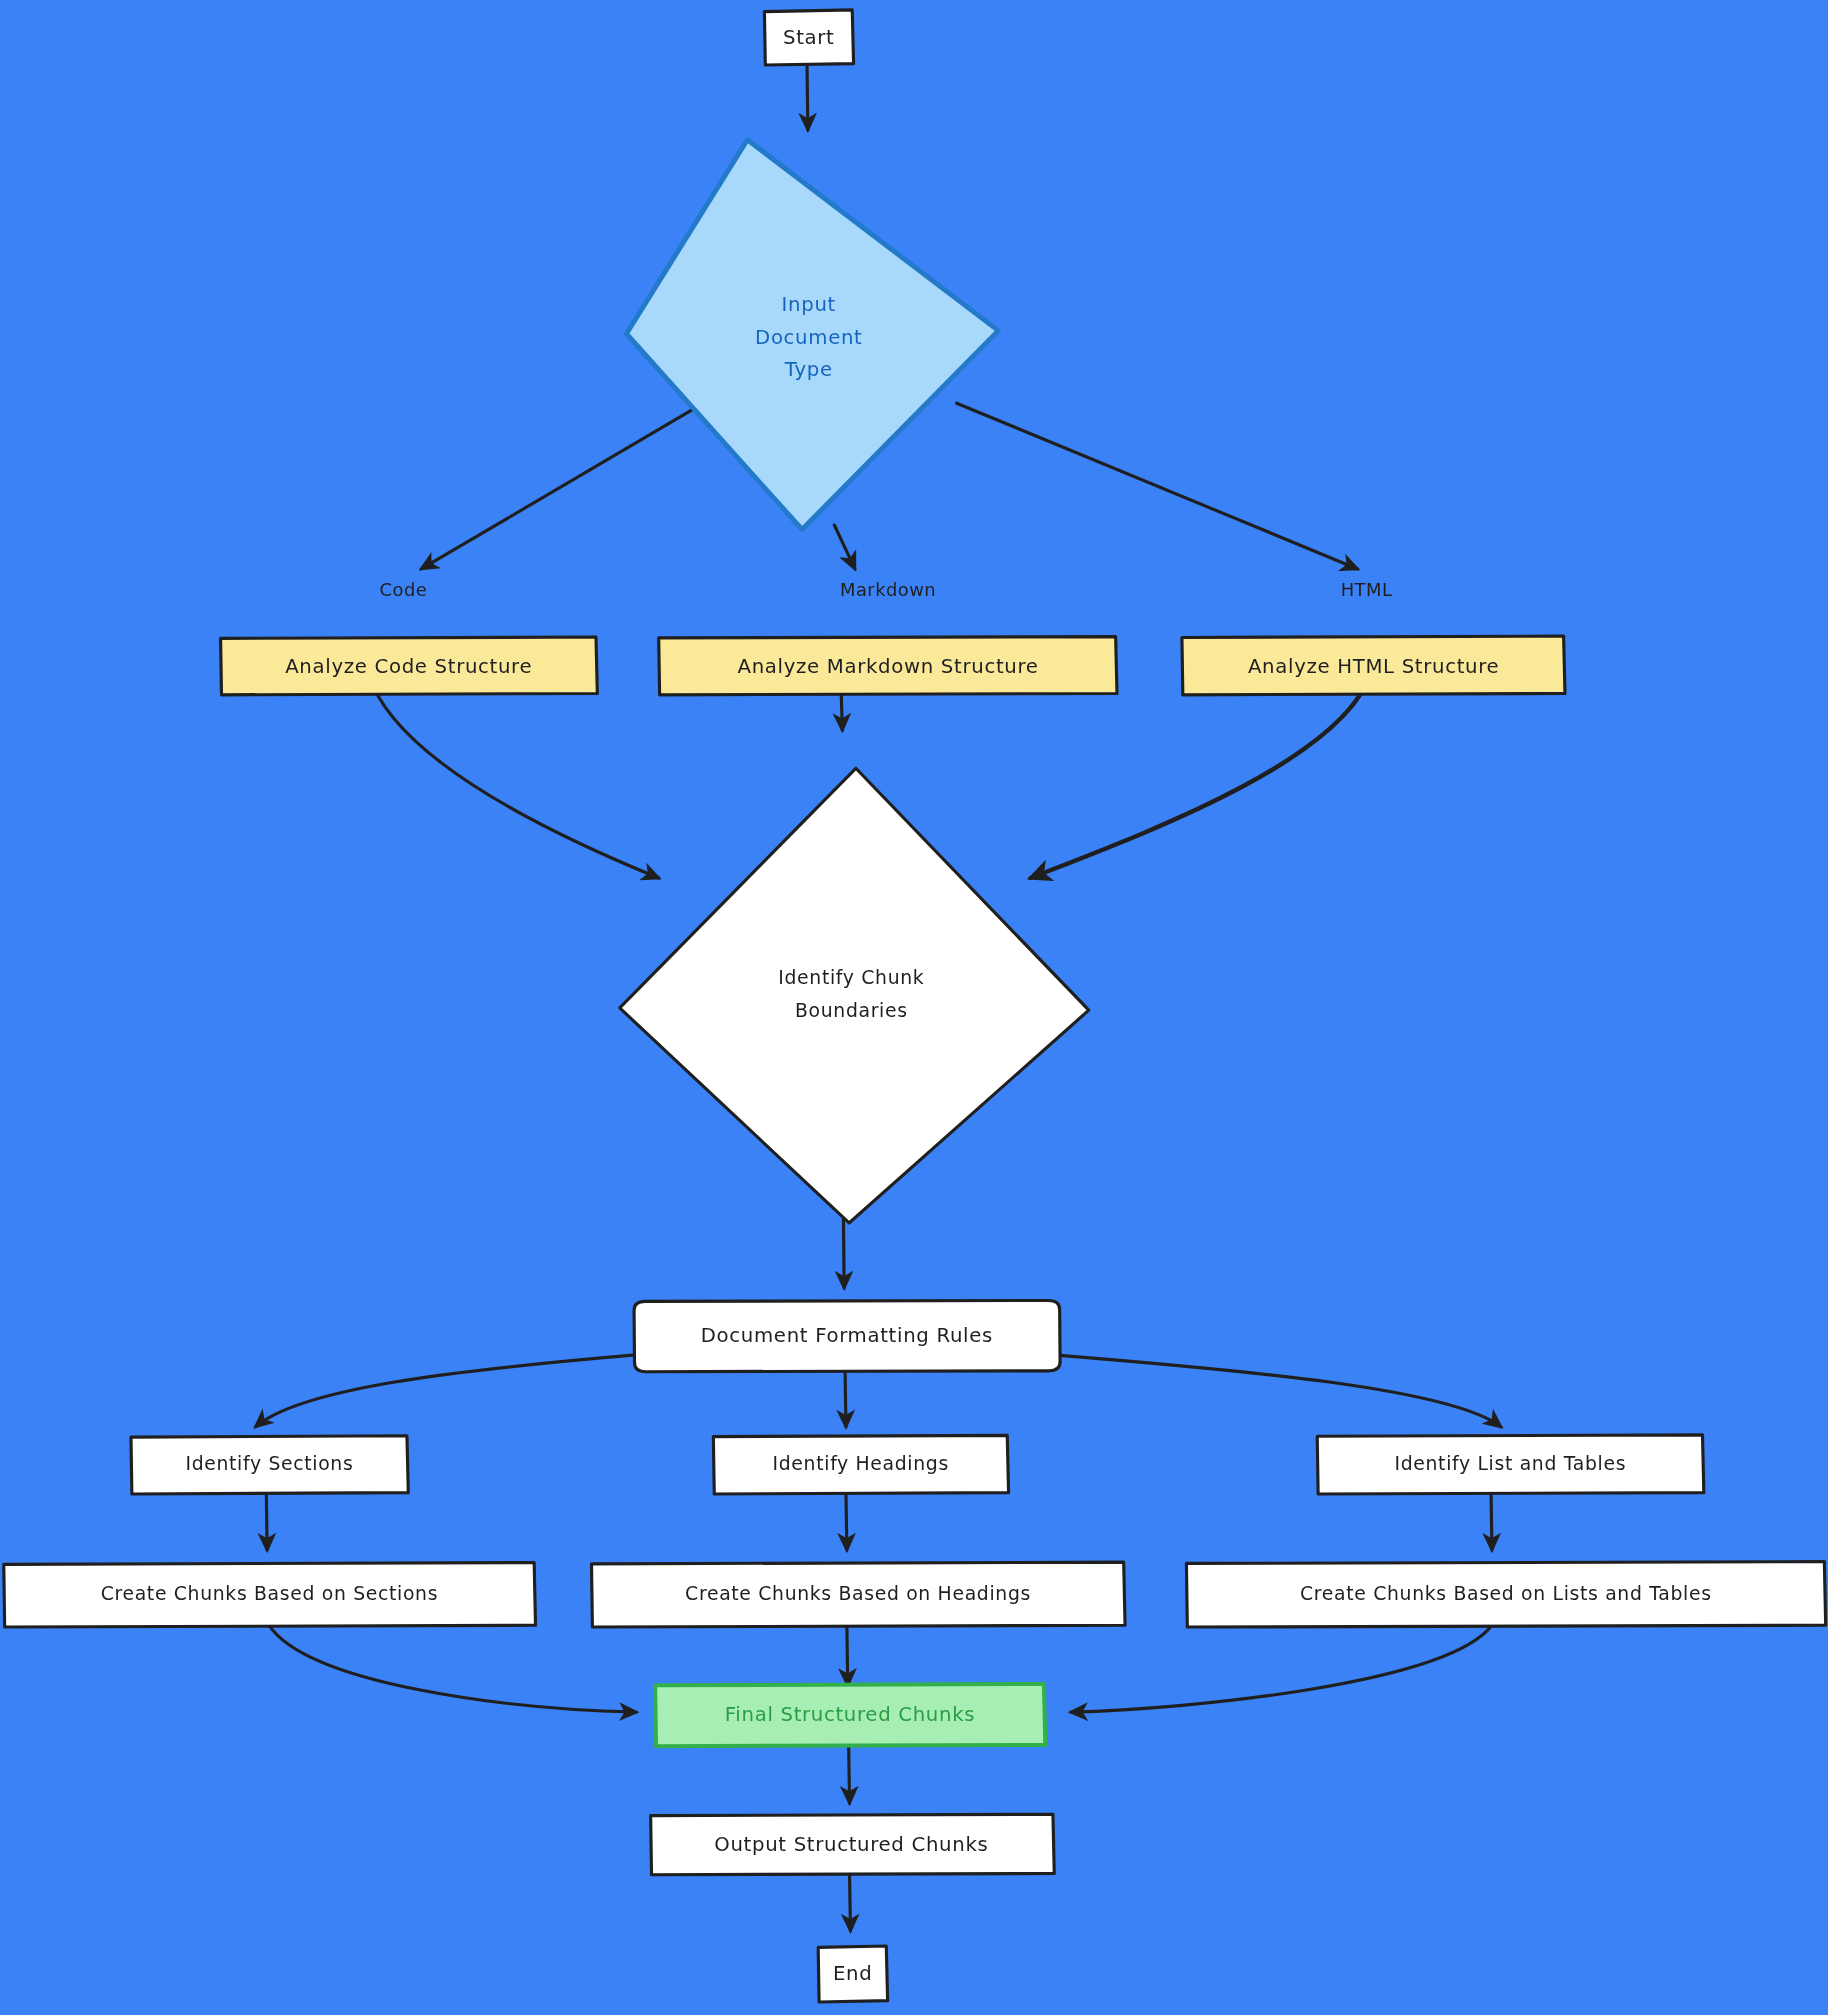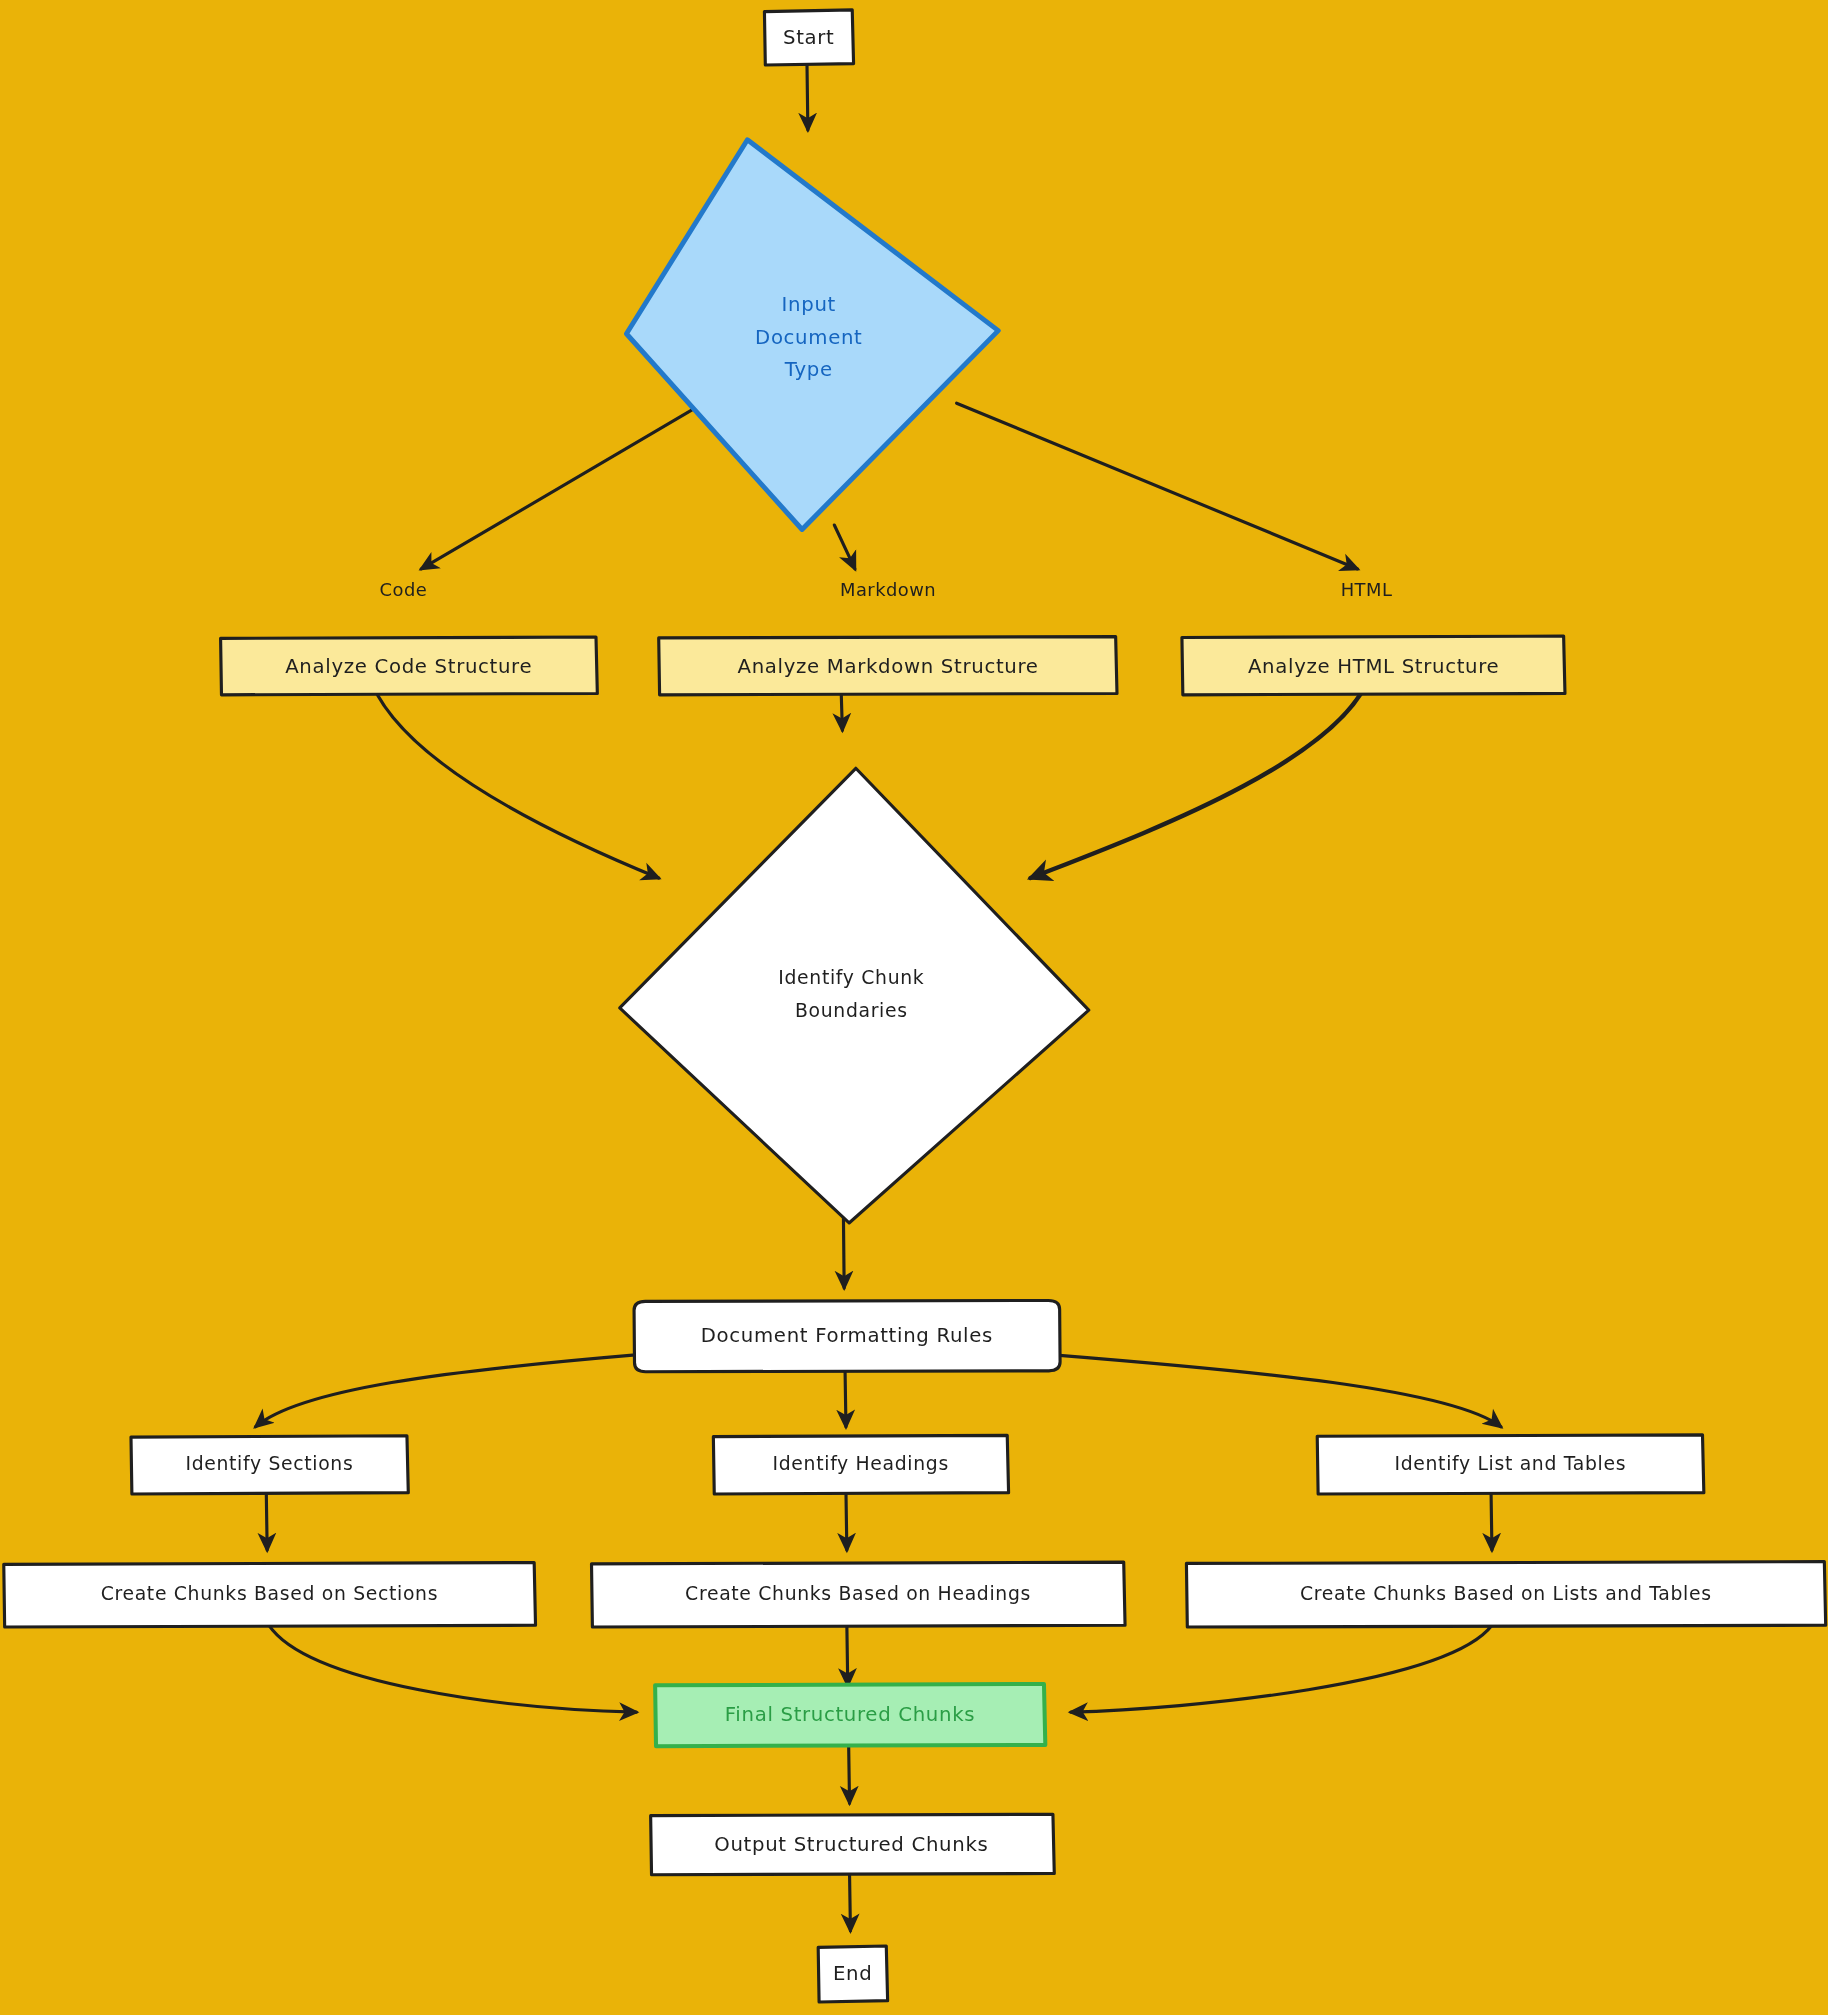--- a/index.html
+++ b/index.html
@@ -10,21 +10,21 @@
   body {
     width: 1829px;
     height: 2015px;
     font-family: "DejaVu Sans", sans-serif;
     overflow: hidden;
   }
   #flowchart-root {
     position: relative;
     width: 1829px;
     height: 2015px;
-    background: #eab308;
+    background: #3b82f6;
   }
   svg#chart-svg {
     position: absolute;
     top: 0;
     left: 0;
     width: 1829px;
     height: 2015px;
     display: block;
   }
   .node-text {

